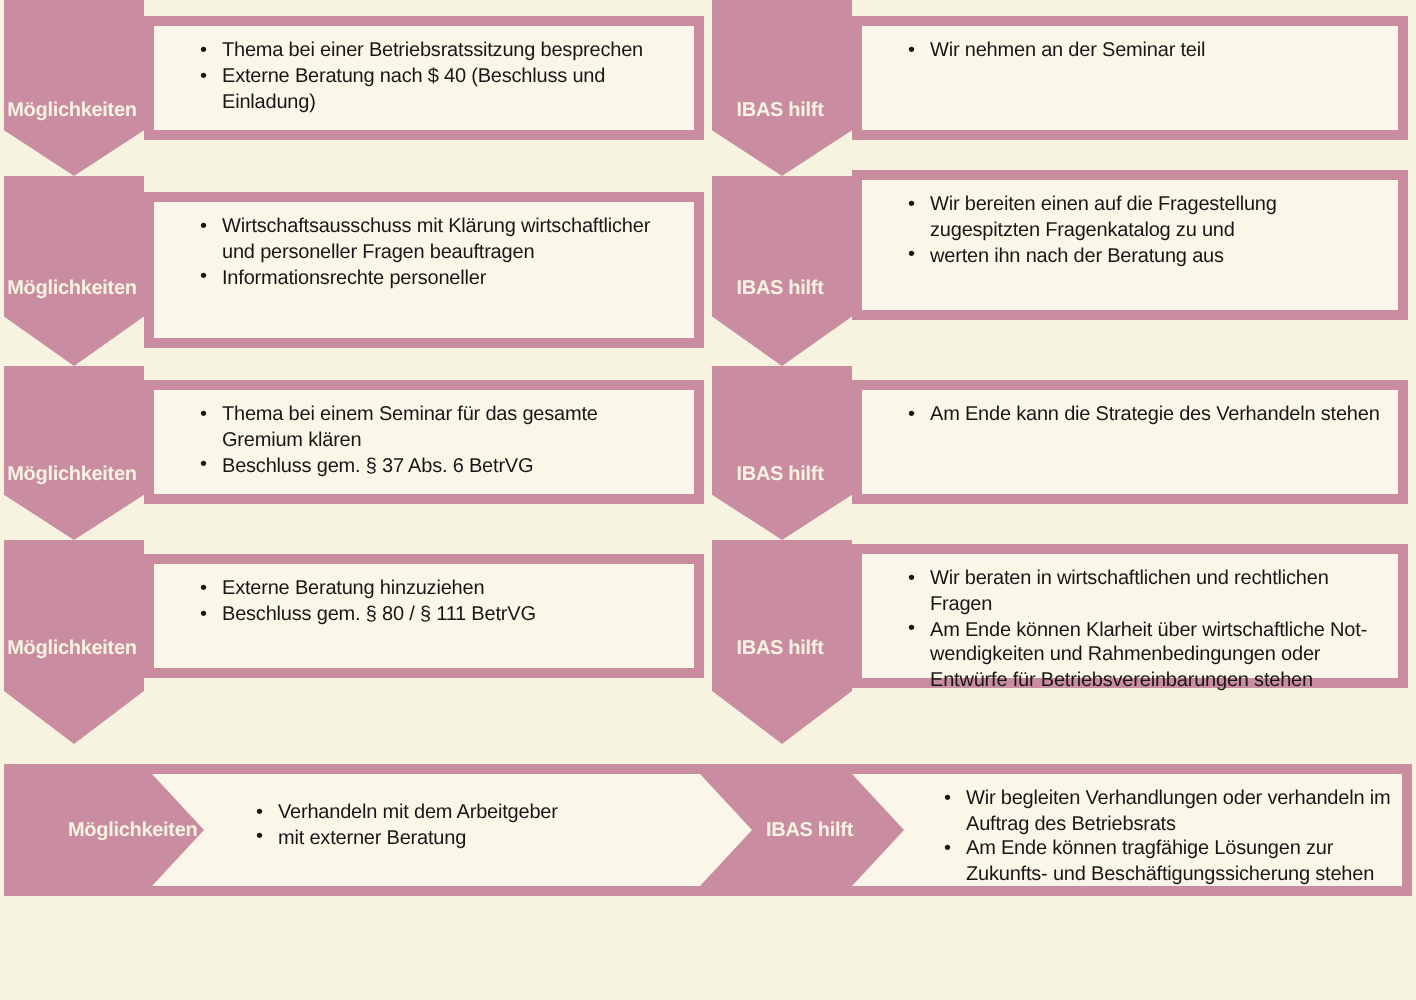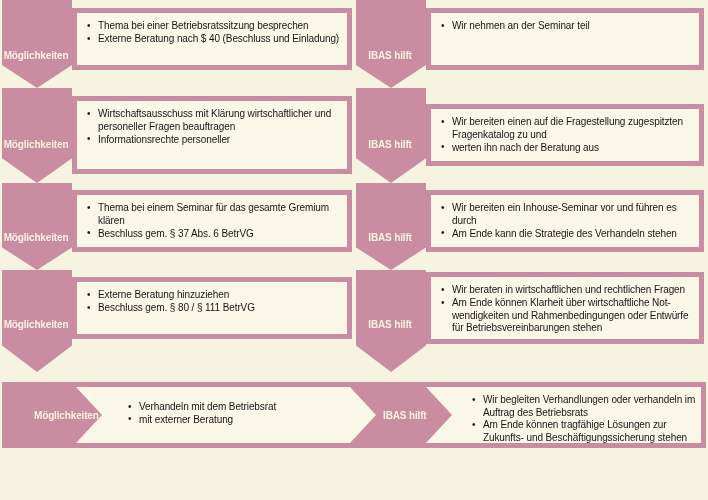--- a/index.html
+++ b/index.html
@@ -53,21 +53,21 @@
 
   .card {
     position: absolute;
     background: #faf6e8;
     border: 5px solid #c98ca0;
     box-sizing: border-box;
   }
   .card ul {
     list-style: none;
     margin: 0;
-    padding: 7px 6px 0 10px;
+    padding: 7px 6px 0 23px;
   }
   .card li {
     position: relative;
     padding-left: 11px;
     font-size: 10px;
     line-height: 12.6px;
     color: #161616;
     margin-bottom: 0.5px;
     letter-spacing: -0.1px;
   }
@@ -188,50 +188,49 @@
     <div class="chev-band" style="top:0px;height:88px;"></div>
     <div class="chev-label" style="top:50px;">IBAS hilft</div>
     <div class="card" style="left:72px;top:8px;width:278px;height:62px;">
       <ul>
         <li>Wir nehmen an der Seminar teil</li>
       </ul>
     </div>
 
     <div class="chev-band" style="top:88px;height:95px;"></div>
     <div class="chev-label" style="top:139px;">IBAS hilft</div>
-    <div class="card" style="left:72px;top:104px;width:278px;height:62px;">
+    <div class="card" style="left:72px;top:85px;width:278px;height:75px;">
       <ul>
         <li>Wir bereiten einen auf die Fragestellung zugespitzten Fragenkatalog zu und</li>
         <li>werten ihn nach der Beratung aus</li>
       </ul>
     </div>
 
     <div class="chev-band" style="top:183px;height:87px;"></div>
     <div class="chev-label" style="top:232px;">IBAS hilft</div>
     <div class="card" style="left:72px;top:190px;width:278px;height:62px;">
       <ul>
-        <li>Wir bereiten ein Inhouse-Seminar vor und führen es durch</li>
         <li>Am Ende kann die Strategie des Verhandeln stehen</li>
       </ul>
     </div>
 
     <div class="chev-band" style="top:270px;height:102px;"></div>
     <div class="chev-label" style="top:319px;">IBAS hilft</div>
     <div class="card" style="left:72px;top:272px;width:278px;height:72px;">
       <ul>
         <li>Wir beraten in wirtschaftlichen und rechtlichen Fragen</li>
         <li>Am Ende können Klarheit über wirtschaftliche Not-wendigkeiten und Rahmenbedingungen oder Entwürfe für Betriebsvereinbarungen stehen</li>
       </ul>
     </div>
   </div>
 
   <div class="bottom-band">
     <div class="bottom-panel panel-a">
       <ul class="bottom-ul" style="left:52px;top:14px;">
-        <li>Verhandeln mit dem Betriebsrat</li>
+        <li>Verhandeln mit dem Arbeitgeber</li>
         <li>mit externer Beratung</li>
       </ul>
     </div>
     <div class="bottom-panel panel-b">
       <ul class="bottom-ul" style="left:46px;top:7px;width:224px;">
         <li>Wir begleiten Verhandlungen oder verhandeln im Auftrag des Betriebsrats</li>
         <li>Am Ende können tragfähige Lösungen zur Zukunfts- und Beschäftigungssicherung stehen</li>
       </ul>
     </div>
     <div class="bottom-arrow-label" style="left:32px;top:28px;">Möglichkeiten</div>

